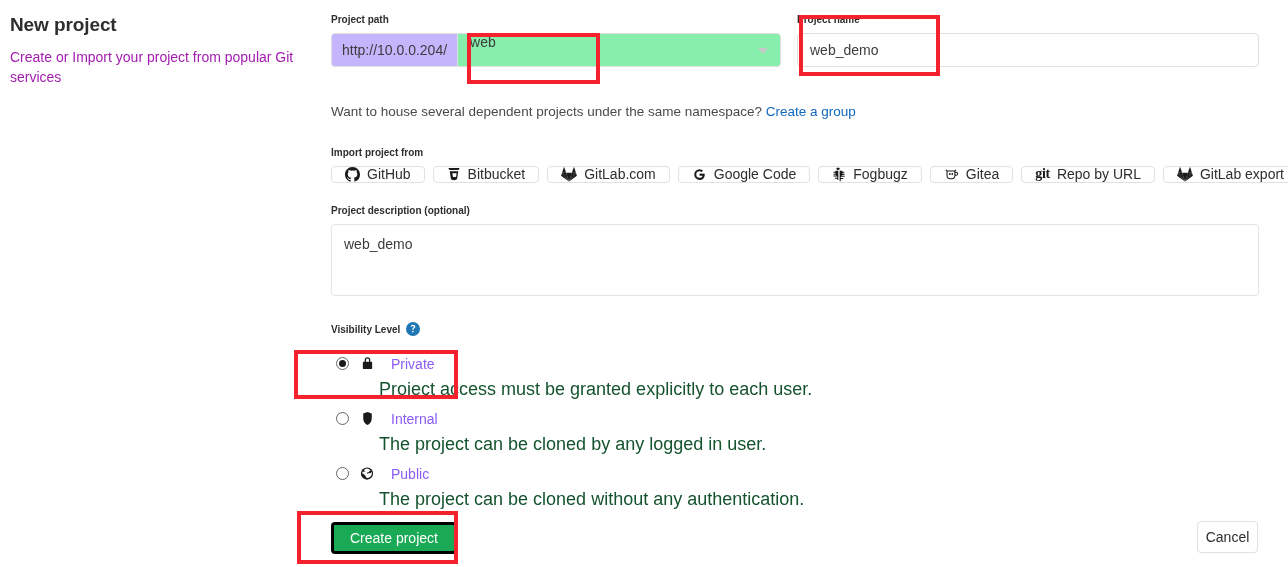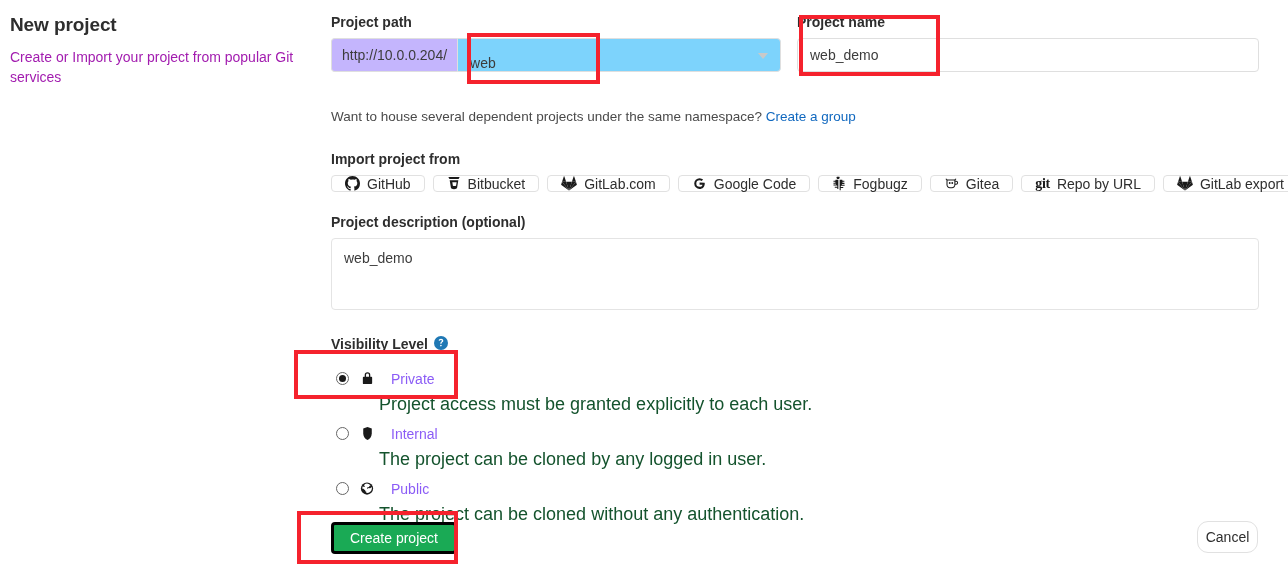--- a/index.html
+++ b/index.html
@@ -20,21 +20,21 @@
     letter-spacing: -0.1px; margin: 0 0 10px 0; line-height: 1.2;
   }
   .intro-desc {
     font-size: 14px; color: #a21caf; line-height: 1.45; margin: 0;
   }
 
   
   .form { position: absolute; left: 331px; top: 14px; width: 928px; }
 
   .field-label {
-    font-size: 14px; font-weight: 700; color: #2e2e2e;
+    font-size: 10px; font-weight: 700; color: #2e2e2e;
     margin: 0 0 7px 0; display: block; line-height: 1.2;
   }
 
   .row-top { display: flex; align-items: flex-start; }
   .col-path { width: 450px; }
   .col-name { width: 478px; margin-left: 16px; }
 
   .input-group { display: flex; height: 34px; width: 450px; }
   .input-prefix {
     display: flex; align-items: center; justify-content: center;
@@ -42,22 +42,22 @@
     background: #c4b5fd;
     border: 1px solid #dfdfdf;
     border-right: none;
     border-radius: 4px 0 0 4px;
     font-size: 14px; color: #3c3c3c; white-space: nowrap;
   }
   .select-wrap {
     position: relative; flex: 1;
     border: 1px solid #dfdfdf;
     border-radius: 0 4px 4px 0;
-    background: #7dd3fc;
-    display: flex; align-items: flex-end;
+    background: #86efac;
+    display: flex; align-items: flex-start;
   }
   .select-wrap .val {
     font-size: 14px; color: #3c3c3c; padding-left: 12px;
   }
   .caret {
     position: absolute; right: 12px; top: 50%;
     width: 0; height: 0; margin-top: -2px;
     border-left: 5px solid transparent;
     border-right: 5px solid transparent;
     border-top: 6px solid #c9c9c9;
@@ -132,21 +132,21 @@
     height: 32px; padding: 0 16px;
     background: #1aaa55; color: #fff;
     border: 3px solid #000000; border-radius: 4px;
     font-size: 14px; font-family: inherit; cursor: pointer;
     display: inline-flex; align-items: center; justify-content: center;
   }
   .btn-cancel {
     position: absolute; left: 1197px; top: 521px;
     height: 32px; width: 61px;
     background: #fff; color: #2e2e2e;
-    border: 1px solid #e1e1e1; border-radius: 11px;
+    border: 1px solid #e1e1e1; border-radius: 4px;
     font-size: 14px; font-family: inherit; cursor: pointer;
     display: inline-flex; align-items: center; justify-content: center;
   }
 
   
   .anno {
     position: absolute; border: 4px solid #f5222d;
     pointer-events: none; z-index: 30;
   }
   .anno-path { left: 467px; top: 33px;  width: 133px; height: 51px; }

